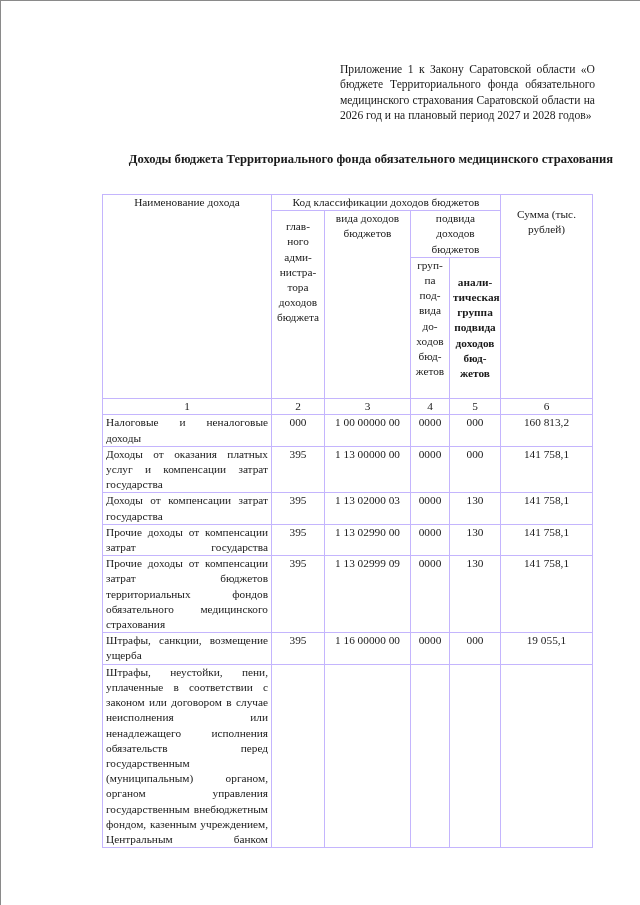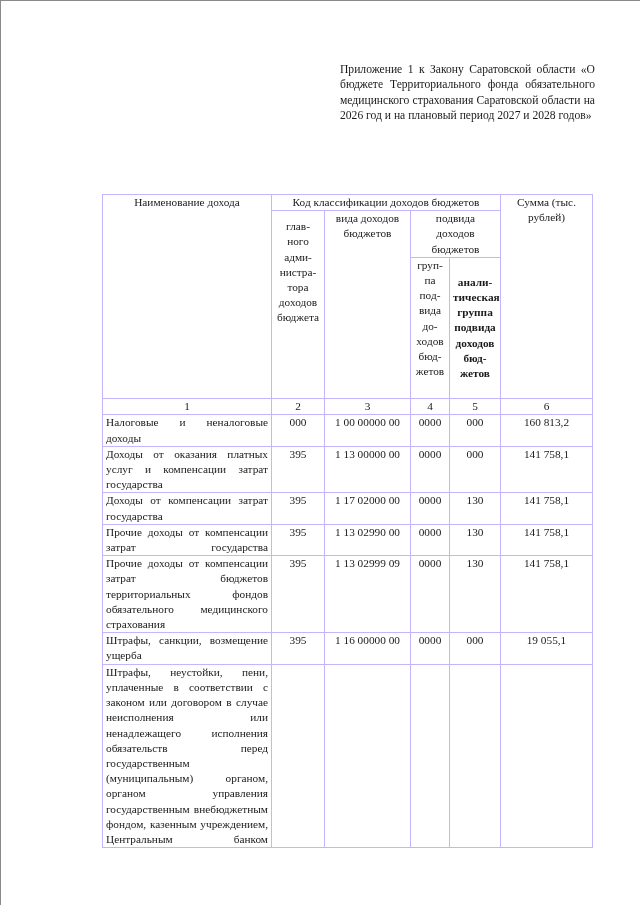--- a/index.html
+++ b/index.html
@@ -45,37 +45,38 @@
   td.name { text-align: justify; text-align-last: justify; margin-left: 12px; }
   td.val { text-align: center; vertical-align: bottom; }
   .hdr-tall { height: 150px; }
 </style>
 </head>
 <body>
 
 <div class="appendix">Приложение 1 к Закону Саратовской области «О бюджете Территориального фонда обязательного медицинского страхования Саратовской области на 2026 год и на плановый период 2027 и 2028 годов»</div>
 
 <div class="title">
+  <div>Доходы бюджета Территориального фонда обязательного медицинского страхования</div>
 </div>
 
 <table class="budget">
   <colgroup>
     <col class="c1">
       <col class="c2">
       <col class="c3">
       <col class="c4">
       <col class="c5">
       <col class="c6">
   </colgroup>
   <thead>
     <tr>
       <th rowspan="3" class="c1">Наименование дохода</th>
       <th colspan="4">Код классификации доходов бюджетов</th>
       <th rowspan="3" class="c6">
-          <div style="width:60px;margin:0 auto;">Сумма (тыс. рублей)</div>
+          <div style="width:60px;margin:12px auto;">Сумма (тыс. рублей)</div>
         </th>
     </tr>
     <tr>
       <th rowspan="2" class="c2 hdr-tall">
           <div style="width:44px;margin:8px auto;">глав-ного адми-нистра-тора доходов бюджета</div>
         </th>
       <th rowspan="2" class="c3">
           <div style="width:76px;margin:0 auto;">вида доходов бюджетов</div>
         </th>
       <th colspan="2">
@@ -112,21 +113,21 @@
       <td class="name">Доходы от оказания платных услуг и компенсации затрат государства</td>
       <td class="val">395</td>
       <td class="val">1 13 00000 00</td>
       <td class="val">0000</td>
       <td class="val">000</td>
       <td class="val">141 758,1</td>
     </tr>
     <tr>
       <td class="name">Доходы от компенсации затрат государства</td>
       <td class="val">395</td>
-      <td class="val">1 17 02000 00</td>
+      <td class="val">1 13 02000 03</td>
       <td class="val">0000</td>
       <td class="val">130</td>
       <td class="val">141 758,1</td>
     </tr>
     <tr>
       <td class="name">Прочие доходы от компенсации затрат государства</td>
       <td class="val">395</td>
       <td class="val">1 13 02990 00</td>
       <td class="val">0000</td>
       <td class="val">130</td>

